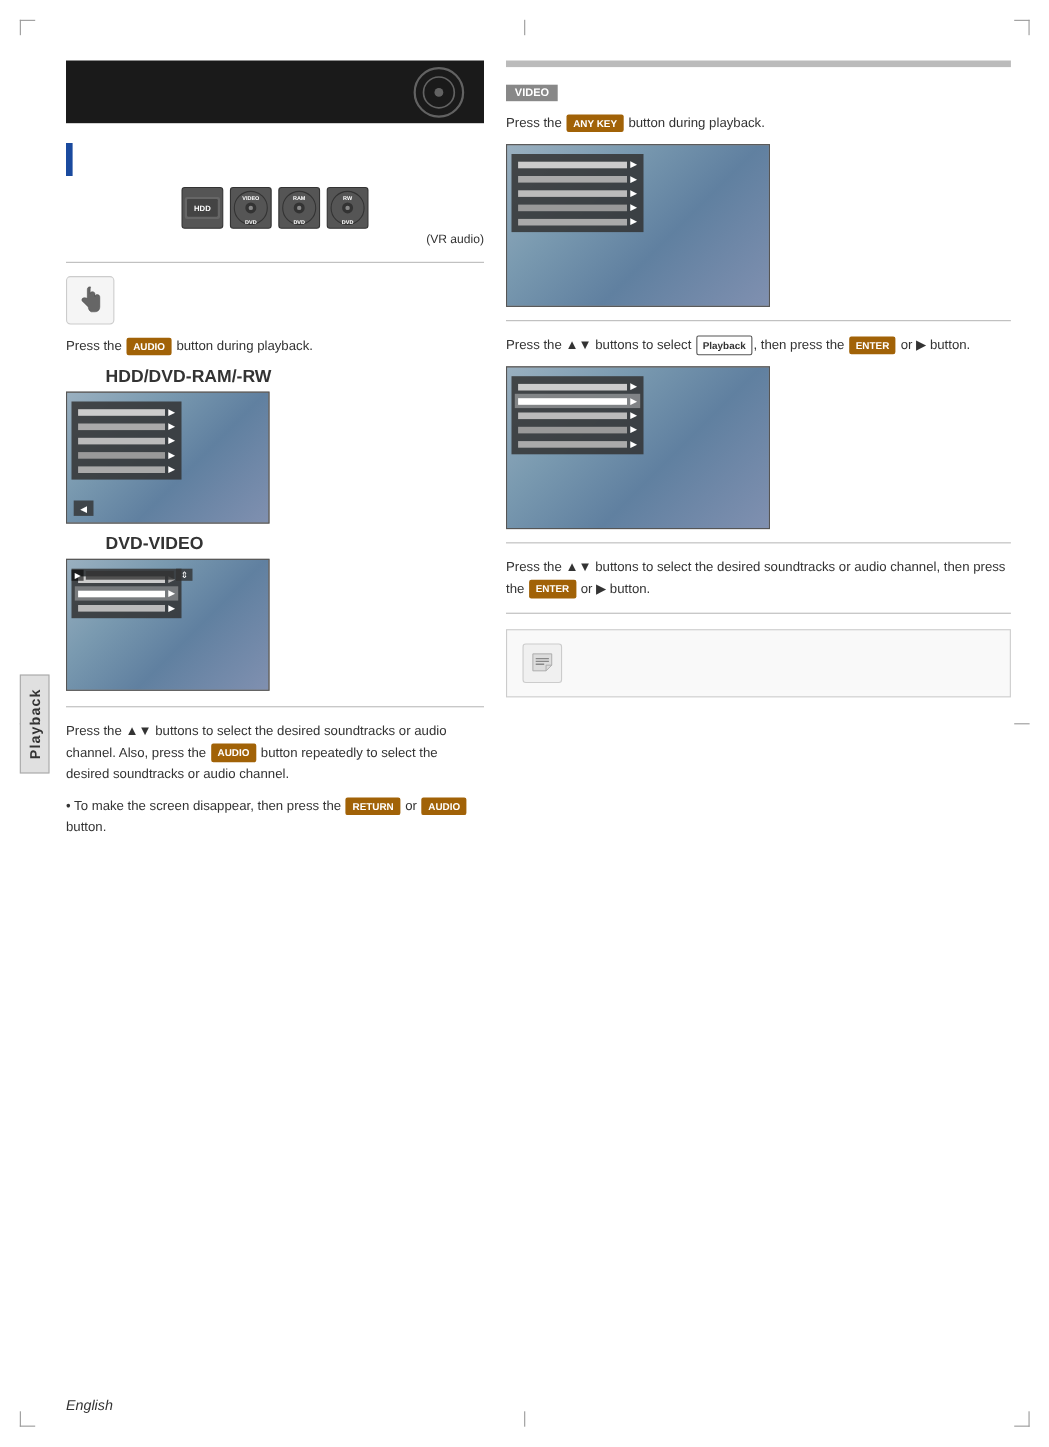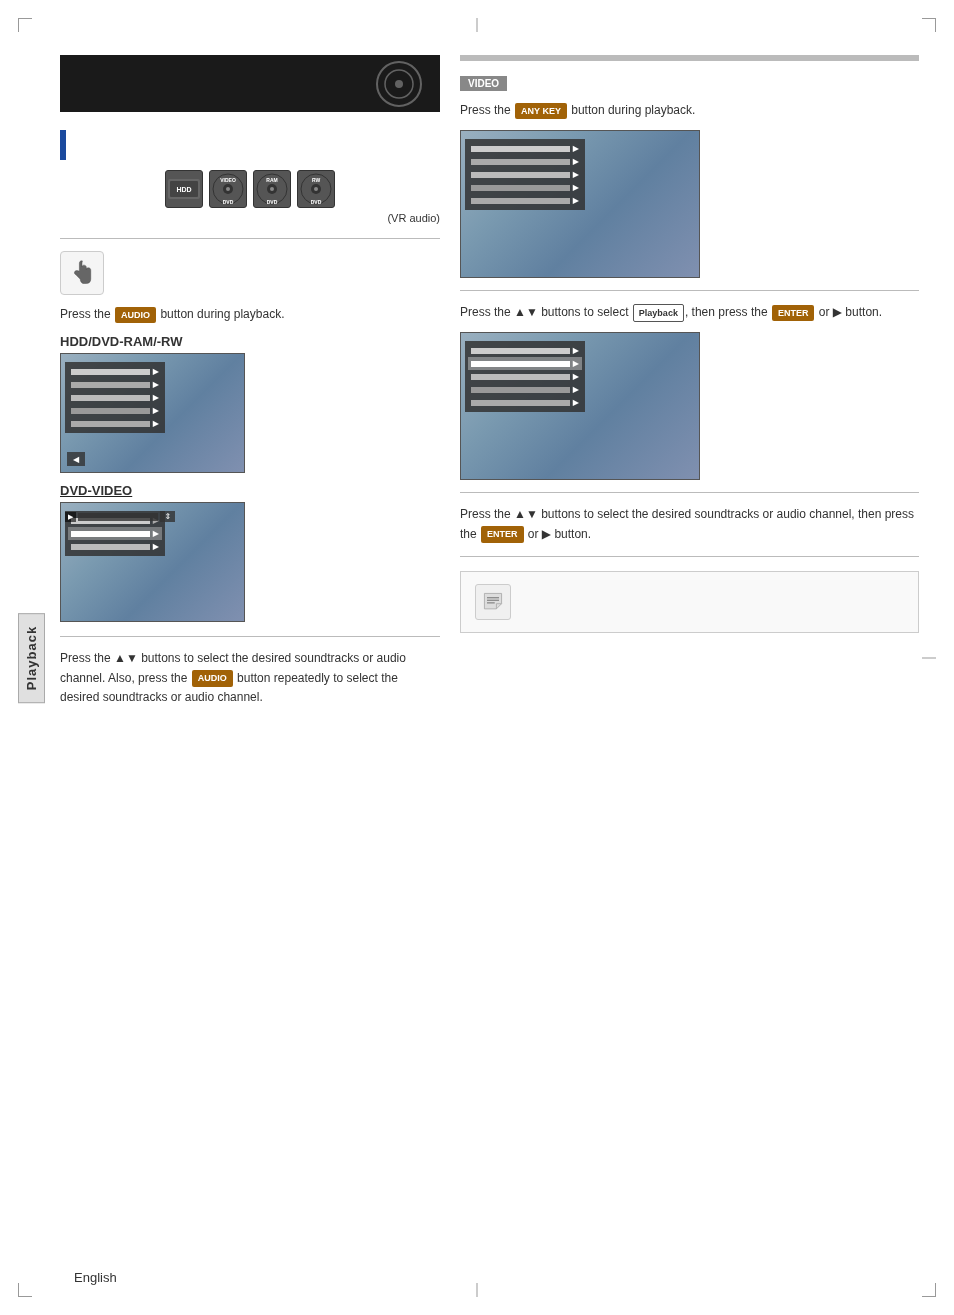--- a/index.html
+++ b/index.html
@@ -184,24 +184,25 @@
       line-height: 1.6;
       color: #333;
       margin-bottom: 10px;
     }
 
     
     .screenshot-container {
       margin-bottom: 8px;
     }
     .screenshot-label {
-      font-size: 13px;
+      font-size: 16px;
       font-weight: bold;
       color: #333;
       margin-bottom: 4px;
+      margin-left: 36px;
     }
     .screenshot-img {
       width: 200px;
       height: 130px;
       background: #888;
       border: 1px solid #555;
       position: relative;
       overflow: hidden;
     }
     .screenshot-img.small {
@@ -304,23 +305,24 @@
       padding-left: 14px;
     }
     .note-text li {
       margin-bottom: 6px;
     }
 
     
     .footer {
       position: absolute;
       bottom: 30px;
-      left: 74px;
+      left: 60px;
       font-size: 13px;
       color: #333;
+      font-style: italic;
     }
 
     
     .key-btn {
       display: inline-block;
       background: #a16207;
       color: white;
       font-size: 9px;
       font-weight: bold;
       padding: 1px 6px;
@@ -479,21 +481,21 @@
             <div class="menu-row">
               <span class="menu-bar" style="background:#aaa;width:80px;height:6px;display:block;"></span>
               <span class="menu-arrow">▶</span>
             </div>
           </div>
           <div class="play-btn">◀</div>
         </div>
       </div>
 
       
-      <div class="screenshot-container" style="margin-top:10px;text-decoration:underline;">
+      <div class="screenshot-container" style="margin-top:10px;">
         <div class="screenshot-label">DVD-VIDEO</div>
         <div class="screenshot-img small">
           <div class="screenshot-overlay"></div>
           <div class="screenshot-menu">
             <div class="menu-row">
               <span class="menu-bar" style="background:#ccc;width:80px;height:6px;display:block;"></span>
               <span class="menu-arrow" style="color:#aaa;">▶</span>
             </div>
             <div class="menu-row selected">
               <span class="menu-bar" style="background:#fff;width:80px;height:6px;display:block;"></span>
@@ -512,20 +514,27 @@
         </div>
       </div>
 
       <div class="col-divider" style="margin-top:14px;"></div>
 
       
       <p class="step-text">
         Press the <strong>▲▼</strong> buttons to select the desired soundtracks or audio channel. Also, press the
         <span class="key-btn">AUDIO</span>
         button repeatedly to select the desired soundtracks or audio channel.
+      </p>
+      <p class="step-text">
+        • To make the screen disappear, then press the
+        <span class="key-btn">RETURN</span>
+        or
+        <span class="key-btn">AUDIO</span>
+        button.
       </p>
 
     </div>
 
     <div class="right-col">
 
       
       <div style="height:6px;background:#bbb;margin-bottom:14px;"></div>
 
       

